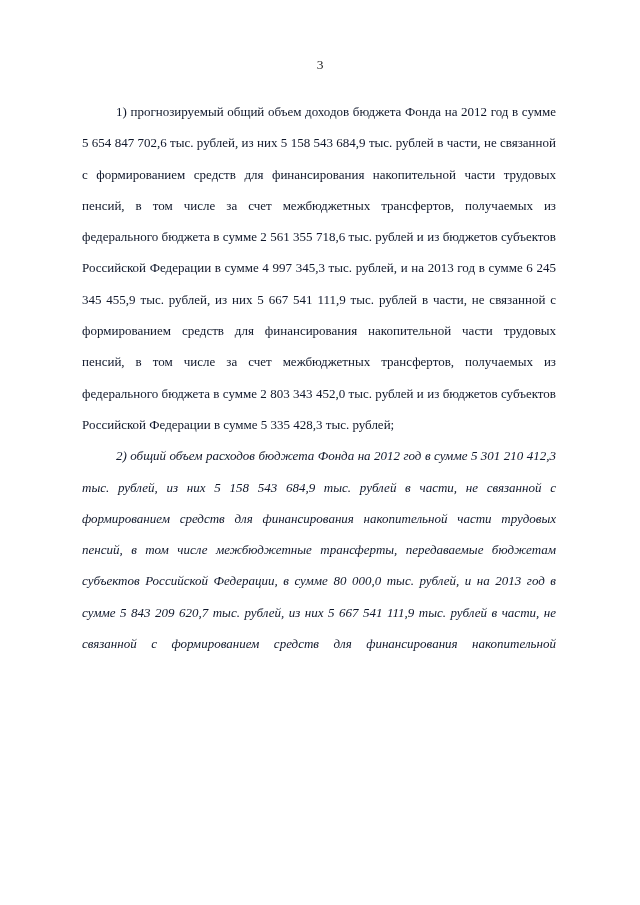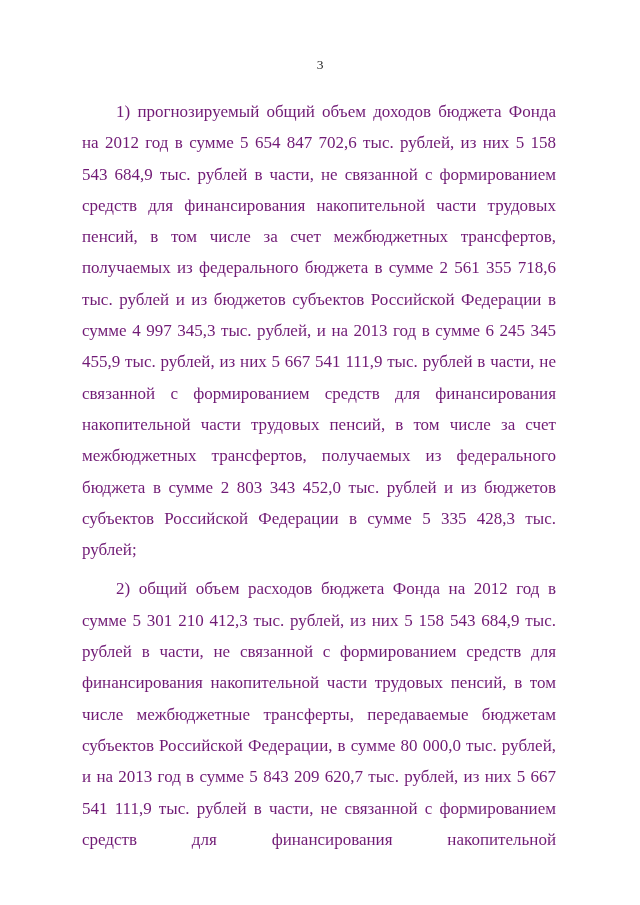--- a/index.html
+++ b/index.html
@@ -33,30 +33,31 @@
     color: #1d1d1d;
   }
   .body-text {
     position: absolute;
     top: 96px;
     left: 82px;
     width: 474px;
   }
   p.para {
     margin: 0 0 0 0;
-    font-size: 17px;
+    font-size: 13px;
     line-height: 31.3px;
     text-align: justify;
     text-justify: inter-word;
     text-indent: 0;
-    color: #701a75;
+    color: #0f172a;
     hyphens: none;
   }
   p.para + p.para {
-    margin-top: 8px;
+    margin-top: 0;
+    font-style: italic;
   }
   .indent {
     display: inline-block;
     width: 34px;
   }
   
   p.para.clipped {
     text-align: justify;
   }
   p.para.clipped::after {

